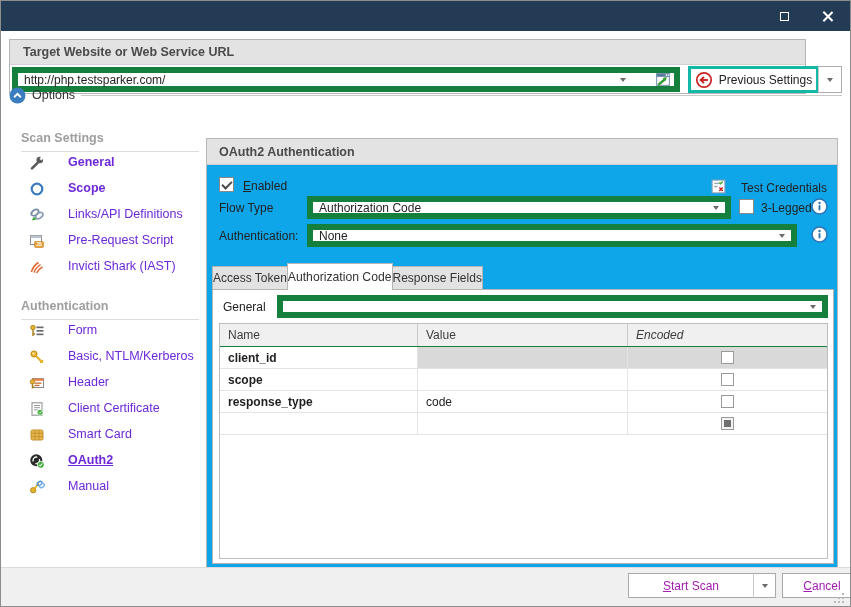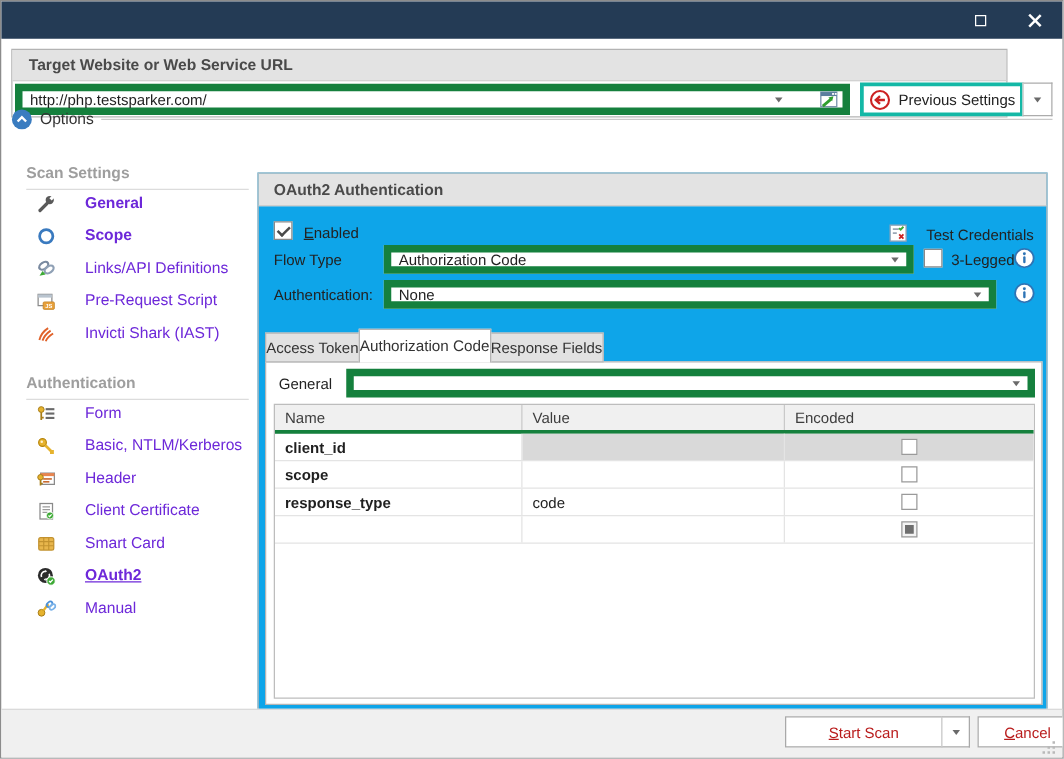--- a/index.html
+++ b/index.html
@@ -79,36 +79,36 @@
        display:flex;align-items:center;color:#333;cursor:pointer;margin-right:-1px;}
   .tab.active{height:27px;background:#fff;border-bottom:none;z-index:3;font-size:12.2px;}
   .tab-content{position:absolute;left:5px;top:150px;width:622px;height:275px;border:1px solid #b5b5b5;
                box-sizing:border-box;background:#fff;z-index:1;}
   .endpoint-label{position:absolute;left:10px;top:10px;}
   .endpoint-combo{position:absolute;left:64px;top:5px;width:551px;height:23px;}
 
   
   .grid{position:absolute;left:6px;top:33px;width:609px;height:236px;border:1px solid #bdbdbd;
         box-sizing:border-box;background:#fff;overflow:hidden;}
-  .grid-header{display:flex;height:23px;background:#f0f0f0;border-bottom:3px solid #15803d;box-sizing:border-box;}
+  .grid-header{display:flex;height:23px;background:#f0f0f0;border-bottom:1px solid #15803d;box-sizing:border-box;}
   .gh-cell{box-sizing:border-box;display:flex;align-items:center;padding-left:8px;color:#3d3d3d;border-right:1px solid #c9c9c9;}
-  .gh-cell:last-child{border-right:none;}
+  .gh-cell:last-child{border-right:none;font-style:italic;}
   .grid-row{display:flex;height:22px;border-bottom:1px solid #e4e4e4;box-sizing:border-box;cursor:default;}
   .gr-cell{box-sizing:border-box;display:flex;align-items:center;padding-left:8px;border-right:1px solid #e4e4e4;}
   .c-name{width:198px;} .c-value{width:210px;} .c-enc{flex:1;justify-content:center;padding-left:0;border-right:none;}
   .name-cell{font-weight:bold;color:#1f1f1f;}
   .grid-row.selected .c-value,.grid-row.selected .c-enc{background:#d9d9d9;}
   .cb-small{width:13px;height:13px;border:1px solid #9a9a9a;background:#fff;box-sizing:border-box;position:relative;cursor:pointer;}
   .cb-small.indeterminate{background:#f3f3f3;}
   .cb-small.indeterminate::after{content:"";position:absolute;left:2px;top:2px;width:7px;height:7px;background:#6f6f6f;}
 
   
   .footer{position:absolute;left:0;right:0;top:566px;height:41px;background:#f0f0f0;border-top:1px solid #dadada;}
   .btn{position:absolute;height:25px;border:1px solid #a9a9a9;background:#fff;box-sizing:border-box;
-       display:flex;align-items:center;justify-content:center;color:#b91c1c;cursor:pointer;}
+       display:flex;align-items:center;justify-content:center;color:#a21caf;cursor:pointer;}
   .start-btn{left:627px;top:5px;width:126px;}
   .start-dd{left:752px;top:5px;width:23px;border-left:1px solid #c9c9c9;}
   .cancel-btn{left:781px;top:5px;width:80px;align-items:center;}
   .grip{position:absolute;right:4px;bottom:4px;width:12px;height:12px;cursor:nwse-resize;}
   .grip span{position:absolute;left:0;top:0;width:2px;height:2px;background:transparent;
              box-shadow:8px 0 #b9b9b9,4px 4px #b9b9b9,8px 4px #b9b9b9,0 8px #b9b9b9,4px 8px #b9b9b9,8px 8px #b9b9b9;}
 </style>
 </head>
 <body>
 

